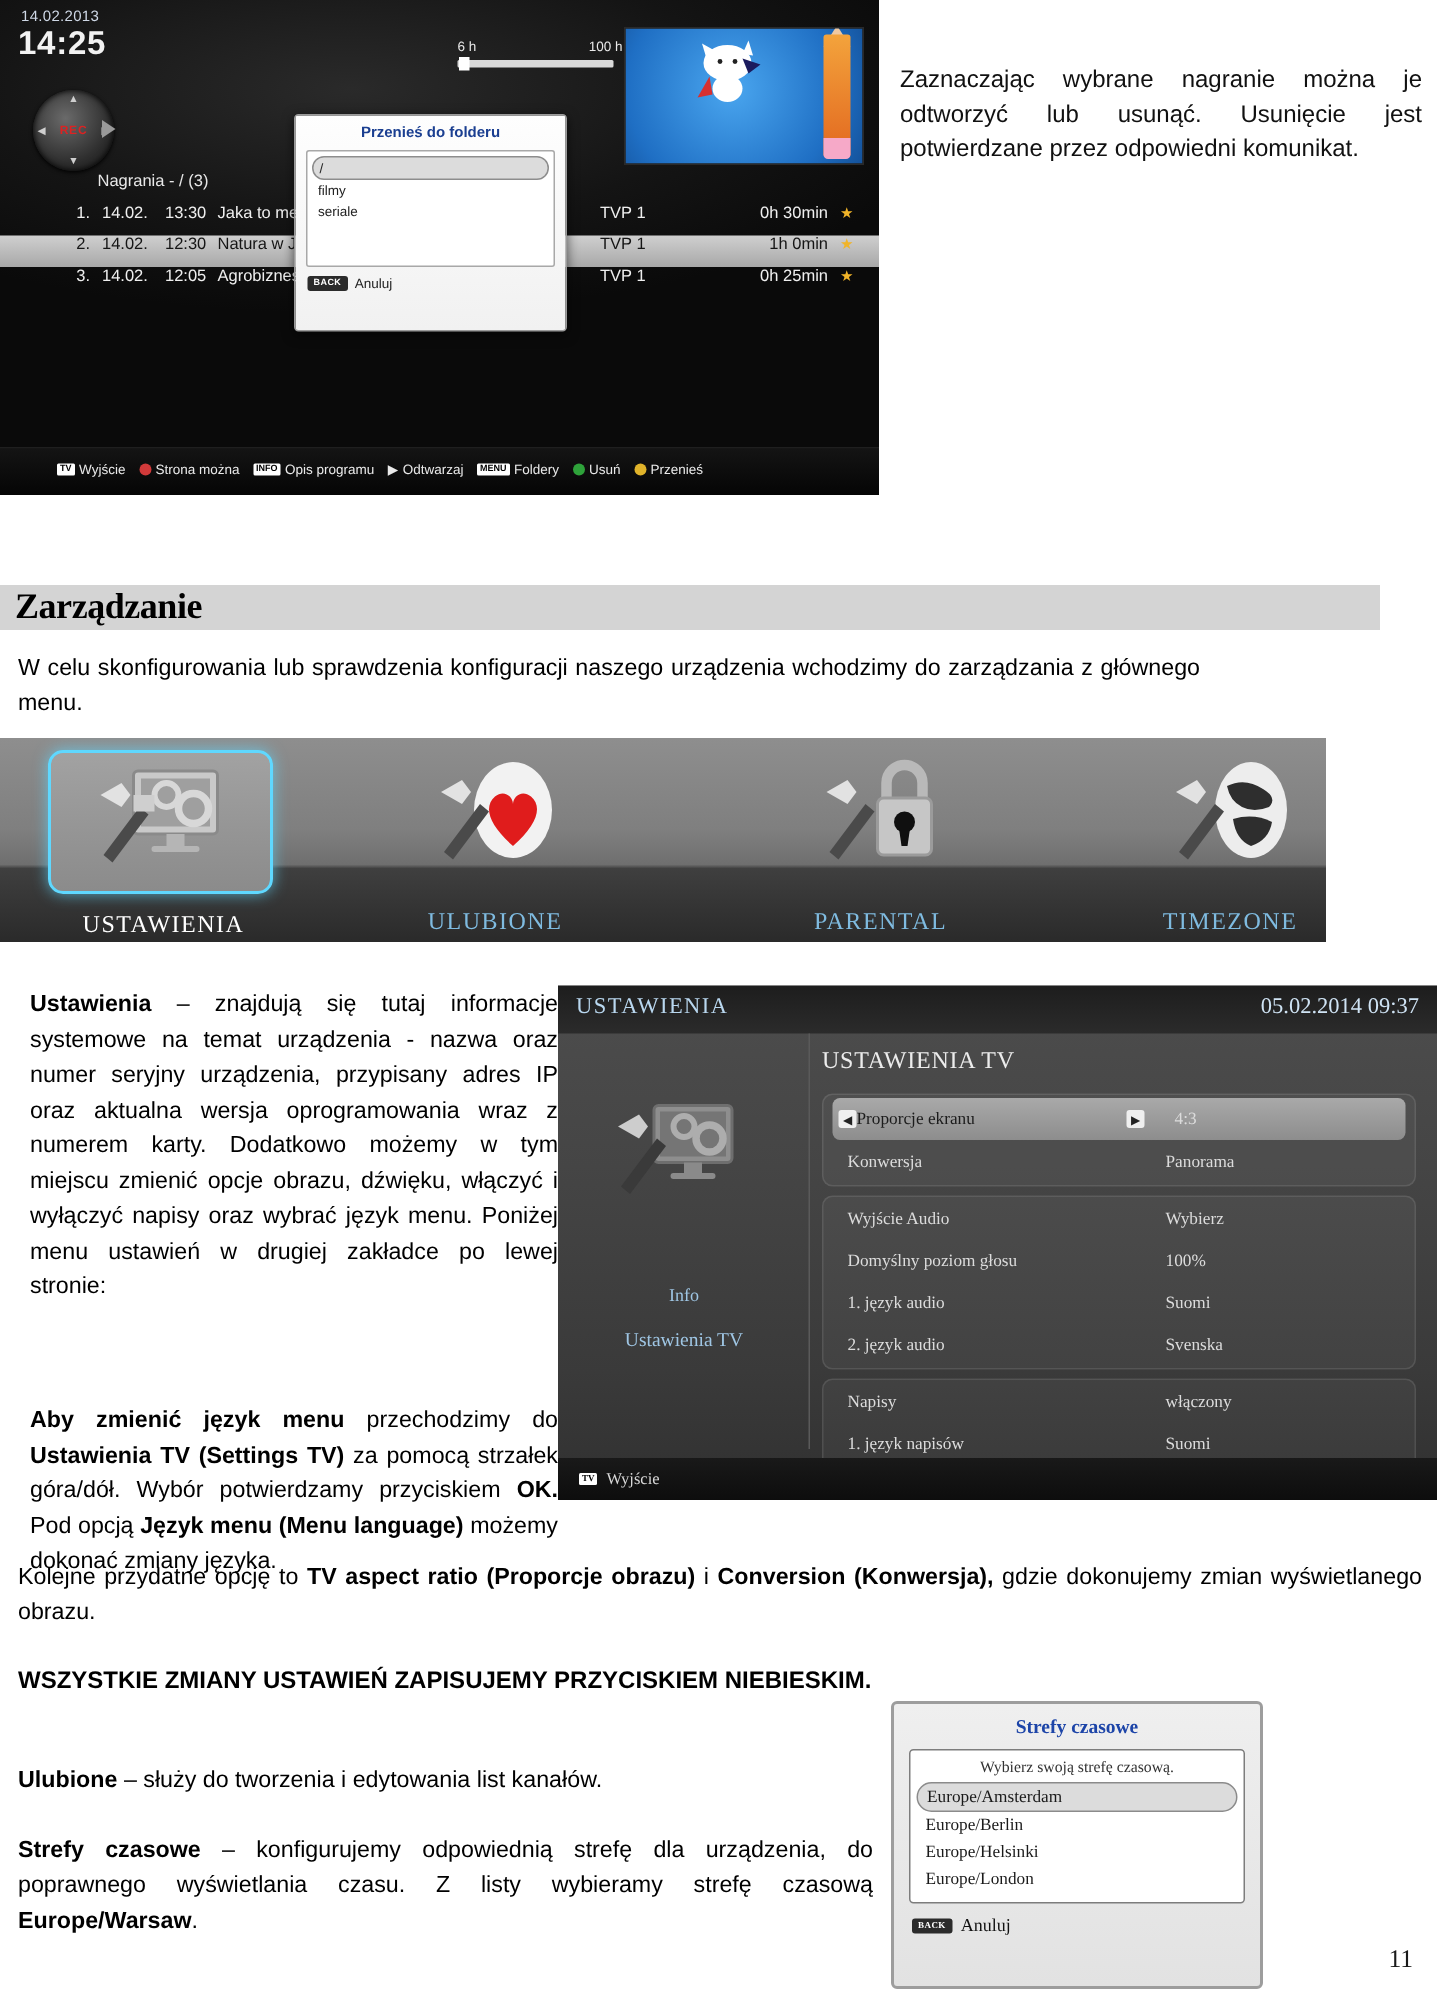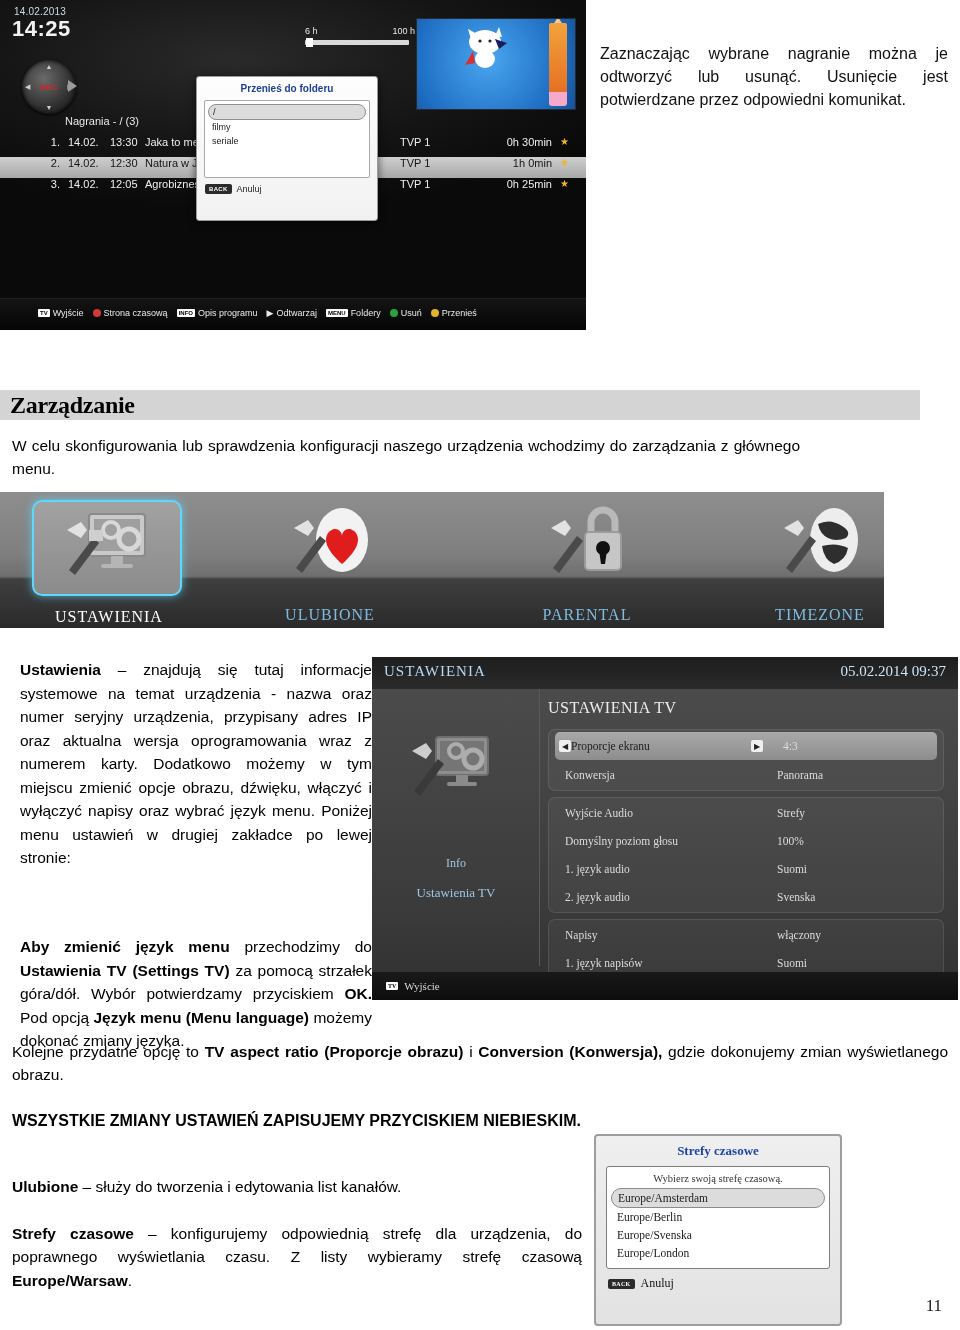--- a/index.html
+++ b/index.html
@@ -292,21 +292,21 @@
     </div>
 
     <div class="dvr-toolbar">
       <div class="inner">
         <span class="item">
           <span class="tvcap">TV</span>
           <span>Wyjście</span>
         </span>
         <span class="item">
           <span class="dot red"></span>
-          <span>Strona czasową</span>
+          <span>Strona można</span>
         </span>
         <span class="item">
           <span class="tvcap">INFO</span>
           <span>Opis programu</span>
         </span>
         <span class="item">
           <span>▶</span>
           <span>Odtwarzaj</span>
         </span>
         <span class="item">
@@ -419,21 +419,21 @@
       </div>
       <div class="optrow">
         <span class="k">Konwersja</span>
         <span class="v">Panorama</span>
       </div>
     </div>
 
     <div class="optgroup">
       <div class="optrow">
         <span class="k">Wyjście Audio</span>
-        <span class="v">Strefy</span>
+        <span class="v">Wybierz</span>
       </div>
       <div class="optrow">
         <span class="k">Domyślny poziom głosu</span>
         <span class="v">100%</span>
       </div>
       <div class="optrow">
         <span class="k">1. język audio</span>
         <span class="v">Suomi</span>
       </div>
       <div class="optrow">
@@ -486,21 +486,21 @@
 <div class="p-full" style="top:1222px; width:570px;">
   <b>Strefy czasowe</b><span> – konfigurujemy odpowiednią strefę  dla urządzenia, do poprawnego wyświetlania czasu. Z   listy wybieramy strefę czasową </span><b>Europe/Warsaw</b><span>.</span>
 </div>
 
 <div class="tz-shot">
   <div class="tz-title">Strefy czasowe</div>
   <div class="tz-list">
     <div class="tz-hint">Wybierz swoją strefę czasową.</div>
     <div class="tzi sel">Europe/Amsterdam</div>
     <div class="tzi">Europe/Berlin</div>
-    <div class="tzi">Europe/Svenska</div>
+    <div class="tzi">Europe/Helsinki</div>
     <div class="tzi">Europe/London</div>
   </div>
   <div class="tz-foot">
     <span class="keycap">BACK</span>
     <span class="lbl">Anuluj</span>
   </div>
 </div>
 
 <div class="page-num">11</div>
 

